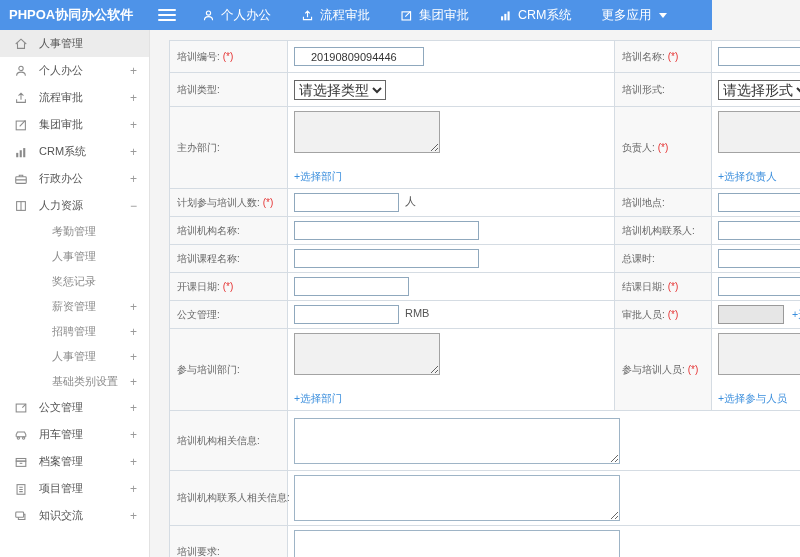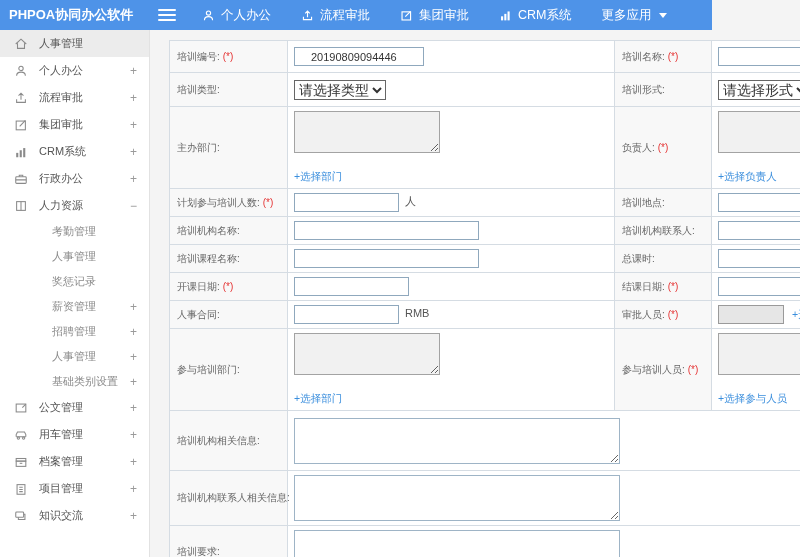--- a/index.html
+++ b/index.html
@@ -295,21 +295,21 @@
     </tr>
 
     <tr class="h27">
       <td class="lbl"><span>开课日期:</span><em class="req">(*)</em></td>
       <td class="fld"><input class="ipt w115" style=""></td>
       <td class="lbl"><span>结课日期:</span><em class="req">(*)</em></td>
       <td class="fld"><input class="ipt w115" style=""></td>
     </tr>
 
     <tr class="h27">
-      <td class="lbl"><span>人事合同:</span></td>
+      <td class="lbl"><span>公文管理:</span></td>
       <td class="fld"><input class="ipt w105" style=""><span class="suffix">RMB</span></td>
       <td class="lbl"><span>审批人员:</span><em class="req">(*)</em></td>
       <td class="fld"><input class="ipt ro" readonly="" style=""><a class="lnk inline">+选择审批人员</a></td>
     </tr>
 
     <tr class="h60">
       <td class="lbl"><span>参与培训部门:</span></td>
       <td class="fld"><textarea class="ta small" style=""></textarea><a class="lnk">+选择部门</a></td>
       <td class="lbl"><span>参与培训人员:</span><em class="req">(*)</em></td>
       <td class="fld"><textarea class="ta small" style=""></textarea><a class="lnk">+选择参与人员</a></td>

